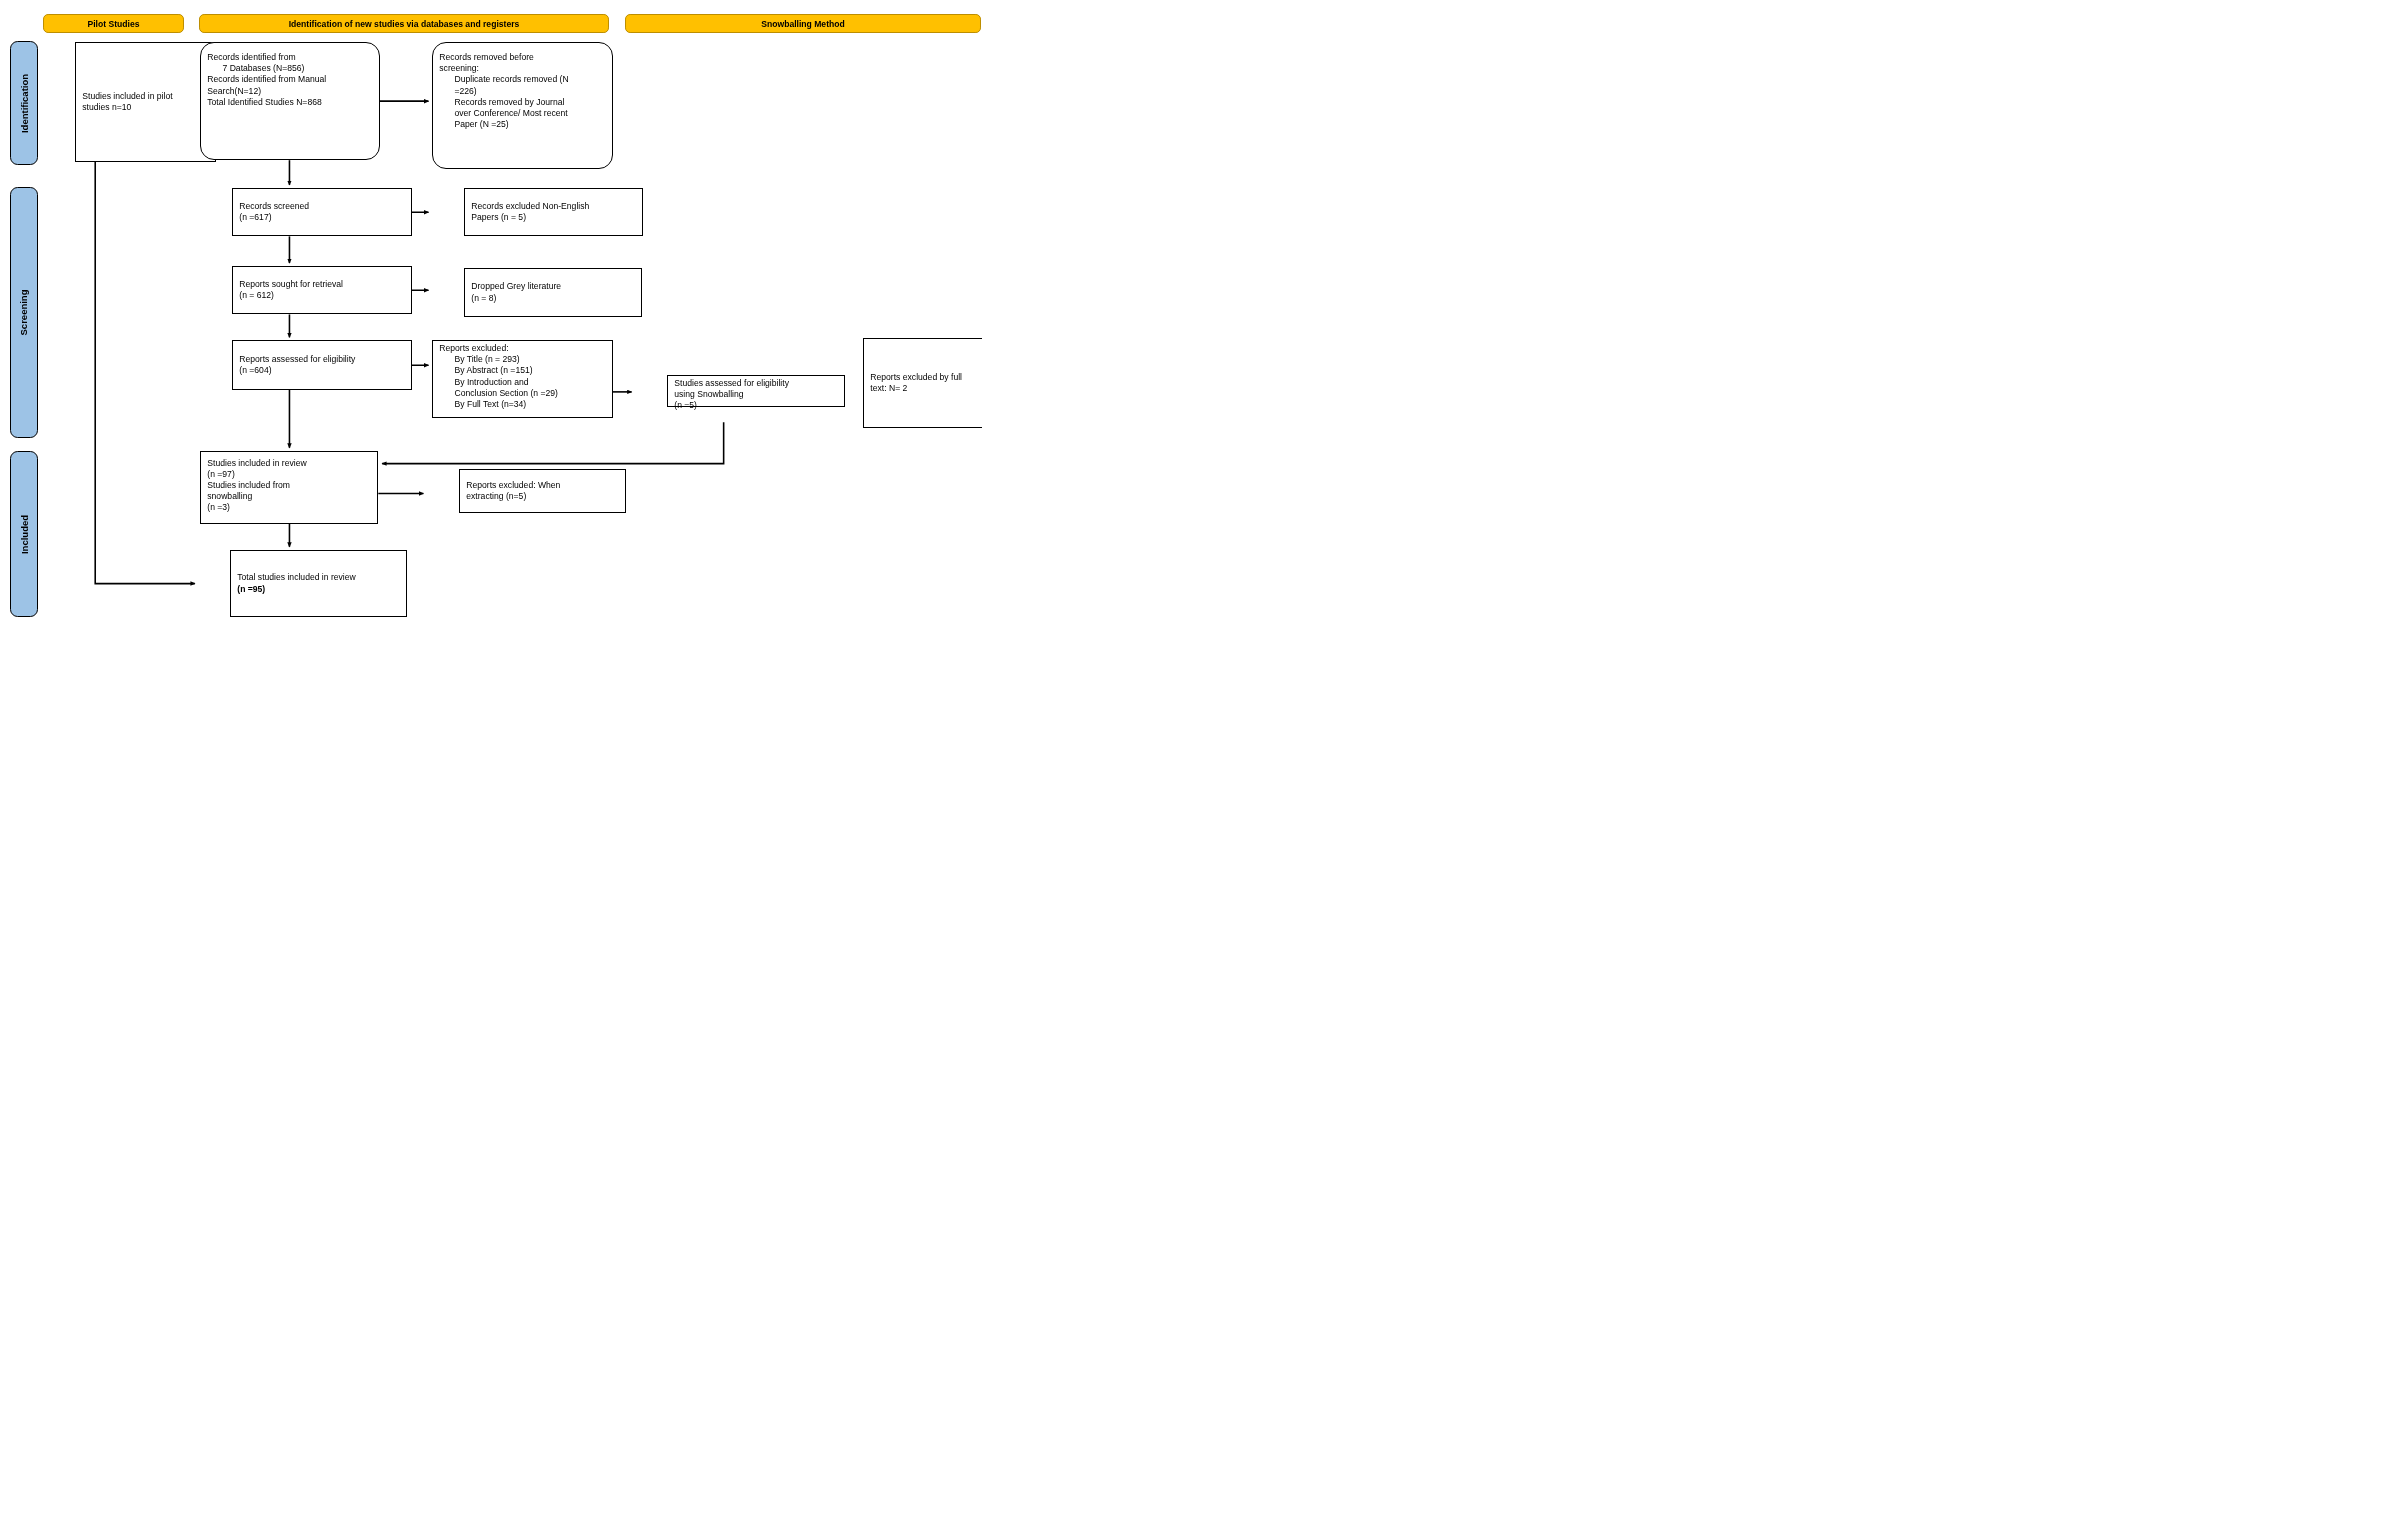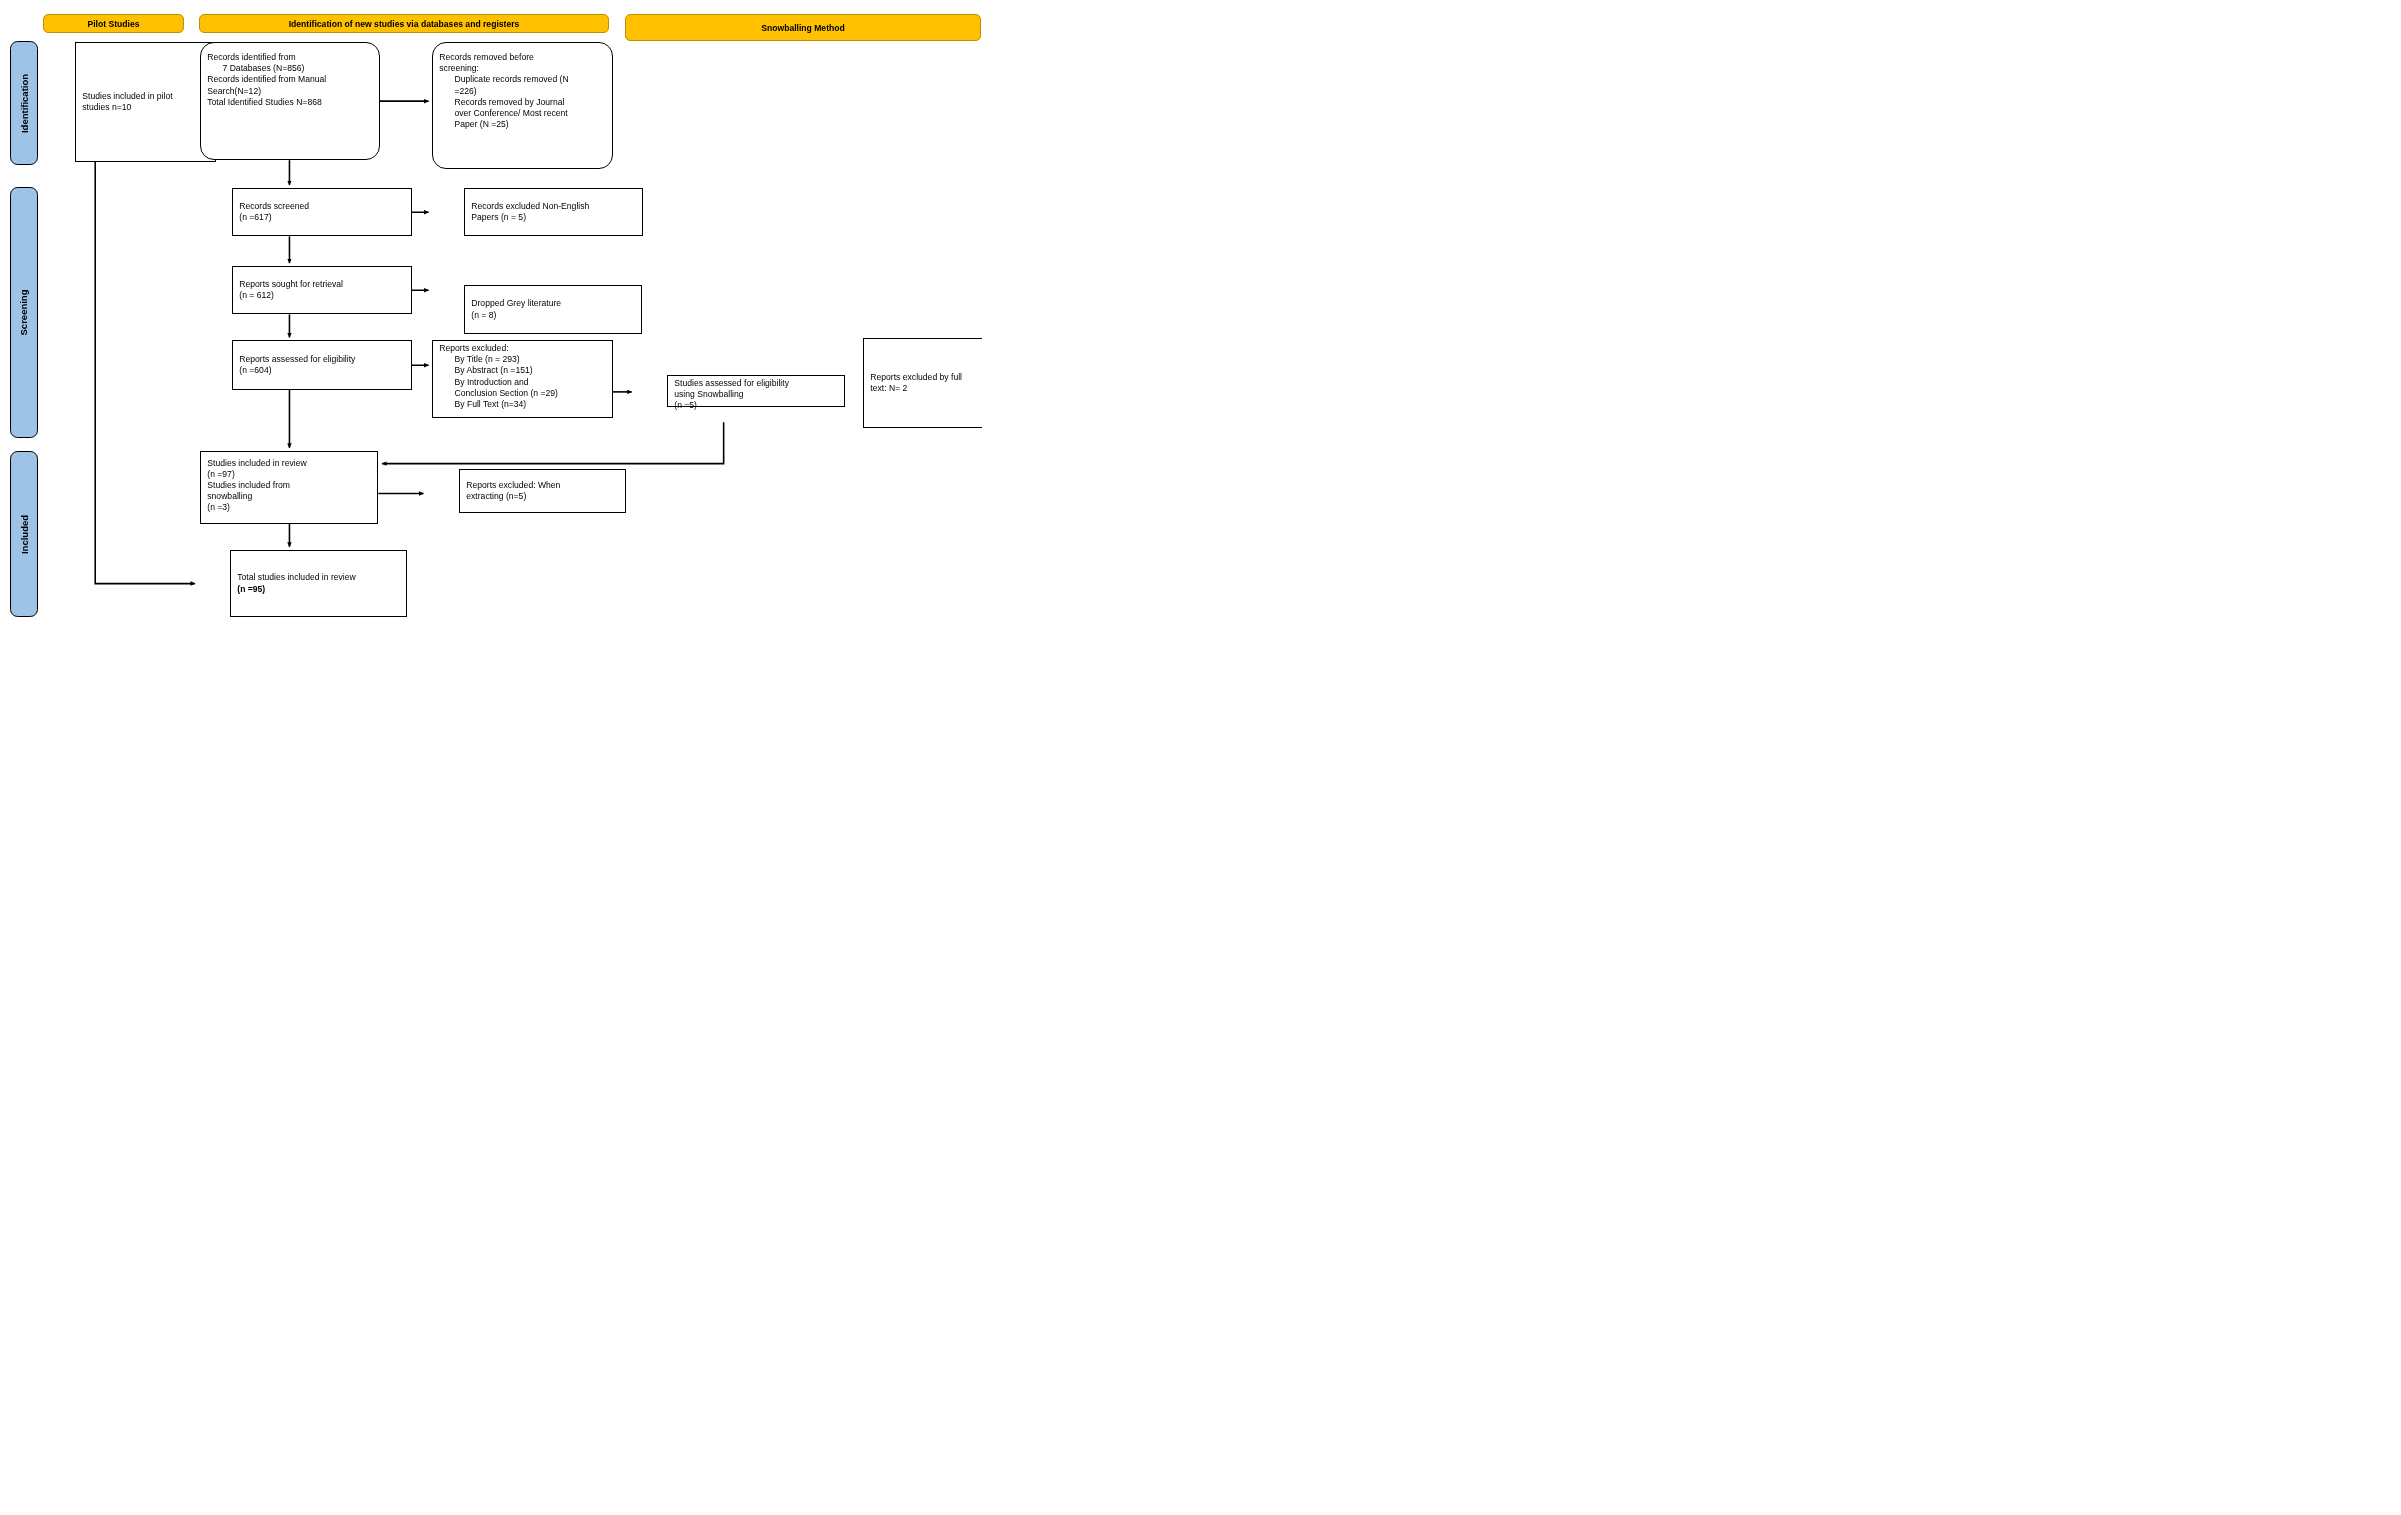--- a/index.html
+++ b/index.html
@@ -52,21 +52,21 @@
       <path d="M1281,627 L1304,627" marker-end="url(#ah)"></path>
       <path d="M1140,665 L1140,730 L602,730" marker-end="url(#ah)"></path>
       <path d="M596,777 L667,777" marker-end="url(#ah)"></path>
       <path d="M456,825 L456,861" marker-end="url(#ah)"></path>
       <path d="M150,255 L150,919 L307,919" marker-end="url(#ah)"></path>
     </g>
   </svg>
 
   <div class="hdr" style="left:43px;top:14px;width:141px;height:19px">Pilot Studies</div>
   <div class="hdr" style="left:199px;top:14px;width:410px;height:19px">Identification of new studies via databases and registers</div>
-  <div class="hdr" style="left:625px;top:14px;width:356px;height:27px">Snowballing Method</div>
+  <div class="hdr" style="left:625px;top:14px;width:356px;height:19px">Snowballing Method</div>
 
   <div class="stage" style="left:10.2px;top:41px;width:28px;height:124px">
     <span>Identification</span>
   </div>
   <div class="stage" style="left:10.2px;top:187px;width:28px;height:251px">
     <span>Screening</span>
   </div>
   <div class="stage" style="left:10.2px;top:451px;width:28px;height:166px">
     <span>Included</span>
   </div>
@@ -106,21 +106,21 @@
   <div class="bx vcenter" style="left:432px;top:188px;width:179px;height:48px">
     <div>Records excluded Non-English</div>
     <div>Papers (n = 5)</div>
   </div>
 
   <div class="bx vcenter" style="left:200px;top:266px;width:180px;height:48px">
     <div>Reports sought for retrieval</div>
     <div>(n = 612)</div>
   </div>
 
-  <div class="bx vcenter" style="left:432px;top:285px;width:178px;height:49px">
+  <div class="bx vcenter" style="left:432px;top:268px;width:178px;height:49px">
     <div>Dropped Grey literature</div>
     <div>(n = 8)</div>
   </div>
 
   <div class="bx vcenter" style="left:200px;top:340px;width:180px;height:50px">
     <div>Reports assessed for eligibility</div>
     <div>(n =604)</div>
   </div>
 
   <div class="bx" style="left:432px;top:340px;width:181px;height:78px;padding-top:2px">

